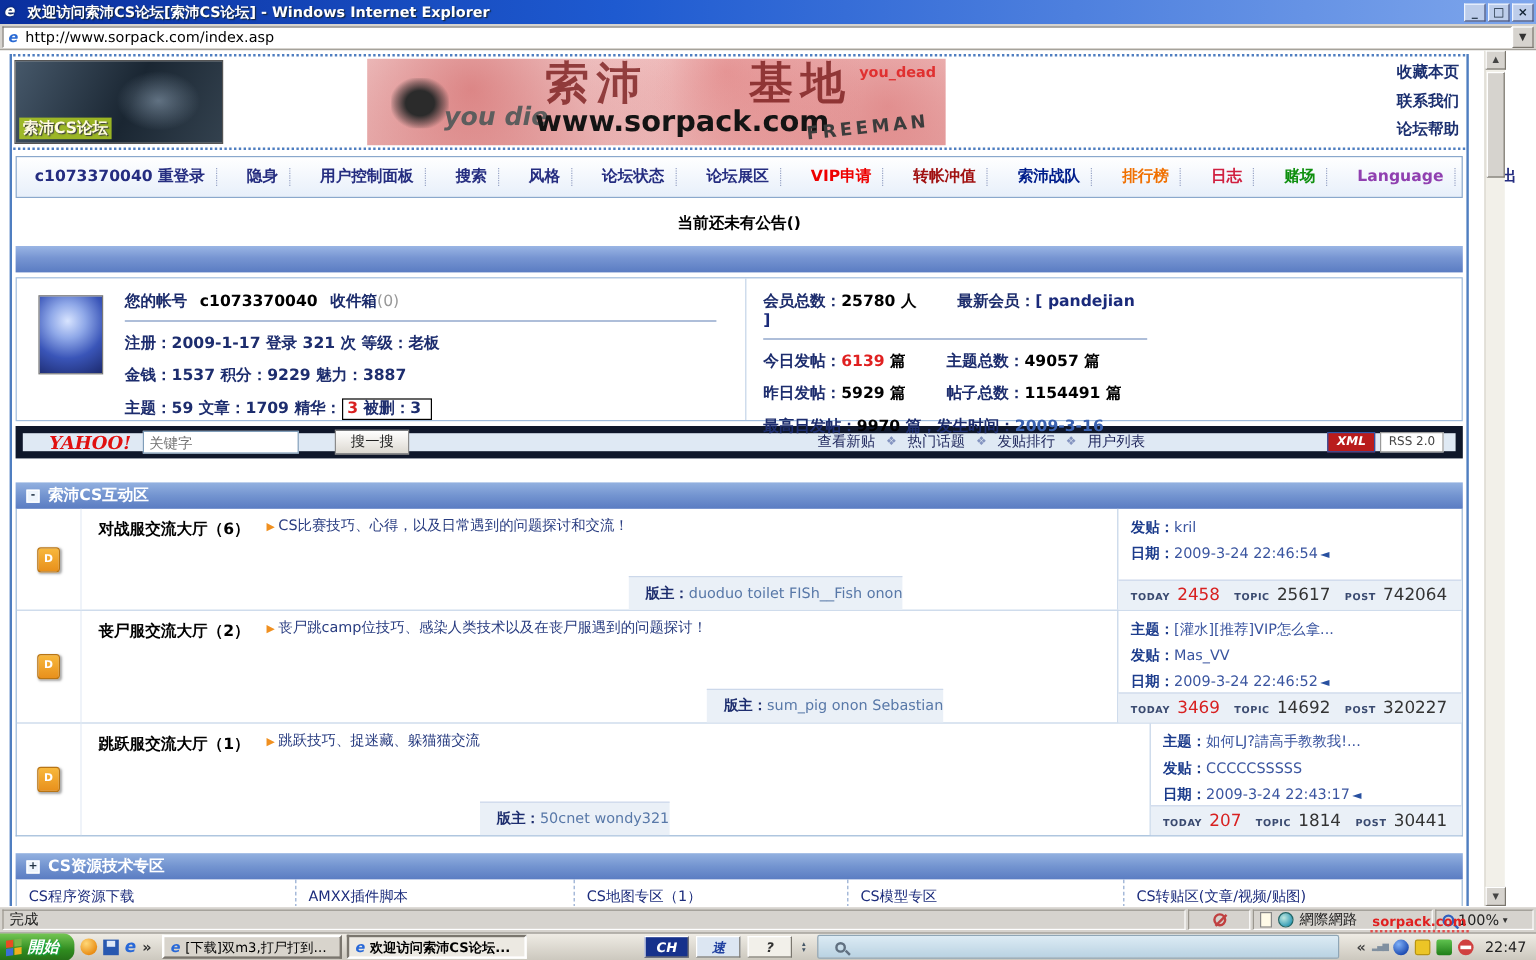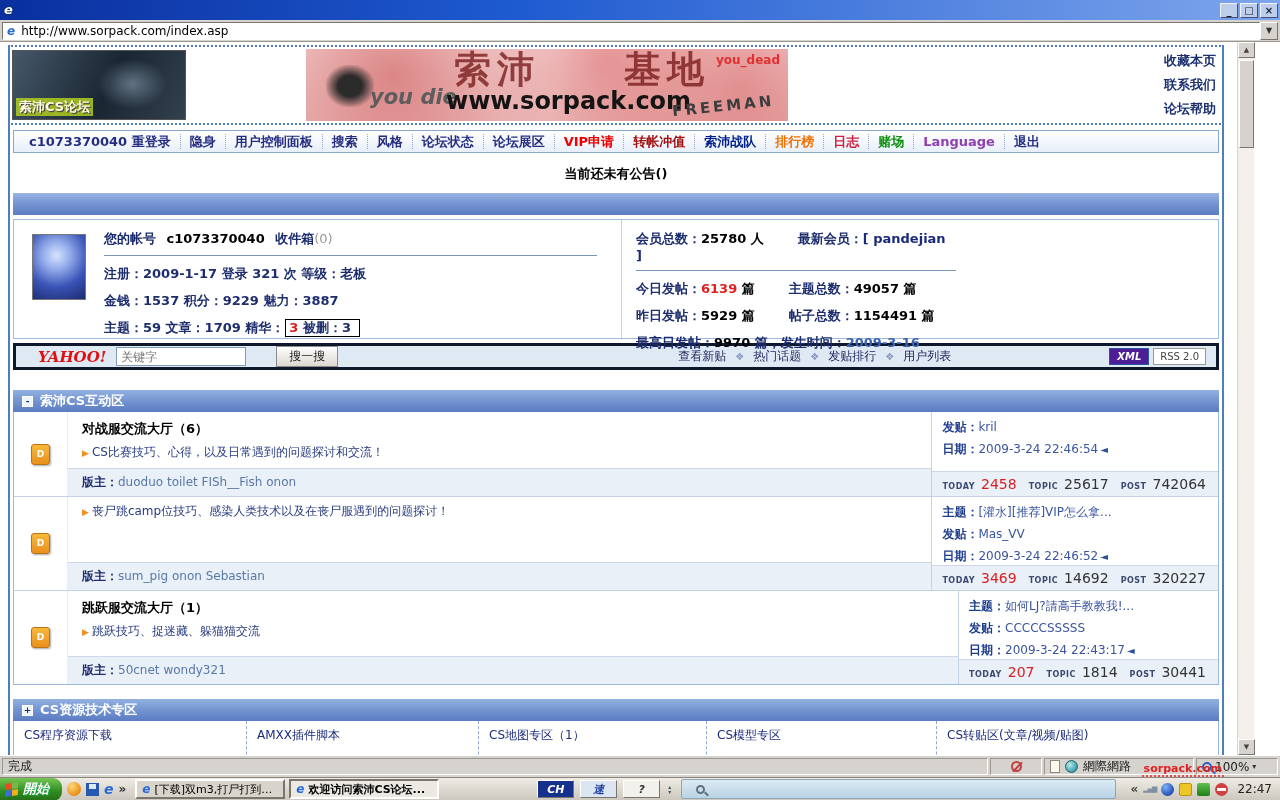--- a/index.html
+++ b/index.html
@@ -47,22 +47,22 @@
     color:rgba(115,20,20,.75); letter-spacing:6px; }
   .bc-char1 { left:148px; } .bc-char2 { left:318px; }
   .bc-corner { position:absolute; right:8px; top:4px; color:#e03030; font-size:12px; font-weight:bold; }
   .bc-youdie { position:absolute; left:64px; top:36px; font-size:21px; font-style:italic; font-weight:bold; color:#5d5d5d; }
   .bc-url { position:absolute; left:140px; top:38px; font-size:24px; font-weight:bold; color:#141414; }
   .bc-stamp { position:absolute; right:14px; bottom:6px; font-size:15px; font-weight:bold; letter-spacing:3px;
     color:#3c3c3c; transform:rotate(-6deg); }
   .banner-links { margin-left:auto; margin-right:6px; text-align:right; }
   .banner-links div { font-size:13px; font-weight:bold; color:#1c3070; line-height:24px; cursor:pointer; }
   
-  .navbar { margin:5px 3px; border:1px solid #8aa8cc; background:linear-gradient(#ffffff,#e7effa); height:23px;
-    display:flex; align-items:center; padding:0 6px; white-space:nowrap; }
+  .navbar { margin:5px 3px; border:1px solid #8aa8cc; background:linear-gradient(#ffffff,#e7effa); height:35px;
+    display:flex; align-items:center; padding:0 6px; white-space:nowrap;gap:16px; }
   .nav-item { font-size:13px; font-weight:bold; color:#252d80; padding:0 9px; border-right:1px dotted #98a4c6;
     cursor:pointer; line-height:15px; }
   .nav-item:last-child { border-right:none; }
   
   .announcement { text-align:center; font-size:13px; font-weight:bold; color:#000; margin:12px 0 10px; }
   
   .blue-bar { height:22px; margin:8px 3px 4px; background:linear-gradient(#9ab5e4 0%,#7795d2 45%,#5a7cc2 100%); }
   .section-header { height:22px; margin:0 3px; background:linear-gradient(#93b1e0 0%,#7394d0 50%,#5a7cc2 100%);
     display:flex; align-items:center; color:#fff; font-size:13px; font-weight:bold; }
   .collapse-box { width:11px; height:11px; background:#eef4fc; border:1px solid #fff; color:#234; font-size:9px;
@@ -81,41 +81,41 @@
   .del-box { border:1px solid #000; padding:0 8px 1px 3px; margin-left:1px; }
   .up-right { flex:1; padding:10px 0 8px 14px; font-size:13px; }
   .sp-line1 { color:#1c2c6c; font-weight:bold; padding-bottom:7px; border-bottom:1px solid #7a94c0; width:320px; }
   .sp-line1 .v { color:#000; } .sp-line1 .nm { color:#1a2a7a; }
   .sp-row { margin-top:9px; color:#1d2d6e; font-weight:bold; }
   .sp-row .v { color:#000; }
   .red-num { color:#e02020; }
   .blue-date { color:#3a62b0; }
   .sp-gap { display:inline-block; width:34px; }
   
-  .search-row { margin:4px 3px; border:3px solid #0f172a; background:#dfe9f4; height:27px; display:flex; align-items:center; }
+  .search-row { margin:4px 3px; border:6px solid #0f172a; background:#dfe9f4; height:27px; display:flex; align-items:center; }
   .yahoo { color:#e01010; font-weight:bold; font-style:italic; font-family:"DejaVu Serif",serif; font-size:15px; margin:0 10px 0 22px; }
   .kw-input { width:130px; height:19px; border:1px solid #7f9db9; font-size:12px; padding:0 4px; color:#444; background:#fff; }
   .search-btn { margin-left:30px; height:21px; padding:0 12px; font-size:12px; color:#222;
     background:linear-gradient(#fff,#dcd8d0); border:1px solid #8a8a8a; }
   .quick-links { margin-left:340px; display:flex; align-items:center; font-size:12px; color:#223; }
   .ql-sep { color:#8494c0; margin:0 9px; font-size:10px; }
   .ql-link { cursor:pointer; color:#222a5e; }
   .feed-badges { margin-left:auto; margin-right:10px; display:flex; gap:4px; align-items:center; }
-  .xml-badge { background:#4c1d95; border:1px solid #2a54a8; color:#fff; font-size:10px; font-weight:bold;
+  .xml-badge { background:#b91c1c; border:1px solid #2a54a8; color:#fff; font-size:10px; font-weight:bold;
     font-style:italic; padding:2px 7px; }
   .rss-badge { background:#fff; border:1px solid #999; color:#444; font-size:10px; padding:2px 6px; }
   
   .forum-table { margin:0 3px; border:1px solid #9cb8d8; border-top:none; }
   .forum-row { display:flex; min-height:85px; border-bottom:1px solid #c4d4e8; }
   .forum-row:last-child { border-bottom:none; }
   .cell-icon { flex:0 0 54px; display:flex; align-items:center; justify-content:center; border-right:1px solid #e4ecf6; }
   .f-icon { width:19px; height:21px; background:linear-gradient(#f8b83c,#e8901c); border:1px solid #b87414;
     border-radius:3px; color:#fff; font-size:9px; font-weight:bold; text-align:center; line-height:19px;
     box-shadow:1px 1px 2px #aaa; }
-  .cell-main { flex:1; display:flex; flex-direction:column; }
+  .cell-main { flex:1; display:flex; flex-direction:row;text-align:center; }
   .fm-title { font-size:13px; font-weight:bold; color:#000; margin:8px 0 0 14px; }
   .fm-desc { font-size:12px; color:#283c80; margin:6px 0 0 14px; }
   .desc-arrow { color:#f09020; font-size:9px; margin-right:3px; }
   .strip { margin-top:auto; background:#eaf0f7; border-top:1px solid #ccd8ea; font-size:12px; }
   .fm-mods { padding:5px 0 5px 14px; color:#1d2d6e; font-weight:bold; }
   .fm-mods .names { color:#5878a8; font-weight:normal; }
   .cell-right { flex:0 0 240px; border-left:1px solid #c4d4e8; display:flex; flex-direction:column; }
   .fr-line { font-size:12px; margin:5px 0 0 10px; color:#1c3c8c; font-weight:bold; white-space:nowrap; overflow:hidden; }
   .fr-line:first-child { margin-top:7px; }
   .fr-line .v { color:#3a55a0; font-weight:normal; }
@@ -198,20 +198,21 @@
   .tray-green { width:13px; height:13px; border-radius:2px; background:linear-gradient(#5fc24f,#1f7e18); }
   .tray-red { width:13px; height:13px; border-radius:50%; background:#d04040; position:relative; }
   .tray-red::after { content:""; position:absolute; left:2px; top:5px; width:9px; height:3px; background:#fff; }
   .tray-clock { font-size:12px; color:#222; margin-left:4px; }
 </style>
 </head>
 <body>
 
 <div class="titlebar">
   <span class="ie-ico">e</span>
+  <span class="ttl">欢迎访问索沛CS论坛[索沛CS论坛] - Windows Internet Explorer</span>
   <div class="win-btns">
     <span class="win-btn">_</span>
     <span class="win-btn">□</span>
     <span class="win-btn">×</span>
   </div>
 </div>
 
 <div class="addressbar">
   <div class="addr-input">
     <span class="addr-ico">e</span>
@@ -347,20 +348,21 @@
               <span class="stat-val">742064</span>
           </div>
         </div>
       </div>
 
       <div class="forum-row">
         <div class="cell-icon">
             <span class="f-icon">D</span>
           </div>
         <div class="cell-main">
+          <div class="fm-title">丧尸服交流大厅（2）</div>
           <div class="fm-desc"><span class="desc-arrow">▶</span><span>丧尸跳camp位技巧、感染人类技术以及在丧尸服遇到的问题探讨！</span></div>
           <div class="strip fm-mods"><span>版主：</span><span class="names">sum_pig onon Sebastian</span></div>
         </div>
         <div class="cell-right">
           <div class="fr-line"><span>主题：</span><span class="v">[灌水][推荐]VIP怎么拿...</span></div>
           <div class="fr-line"><span>发贴：</span><span class="v">Mas_VV</span></div>
           <div class="fr-line"><span>日期：</span><span class="v">2009-3-24 22:46:52</span><span class="arrow-ico">◄</span></div>
           <div class="strip fr-stats">
             <span class="stat-lbl">TODAY</span>
               <span class="stat-val red">3469</span>

